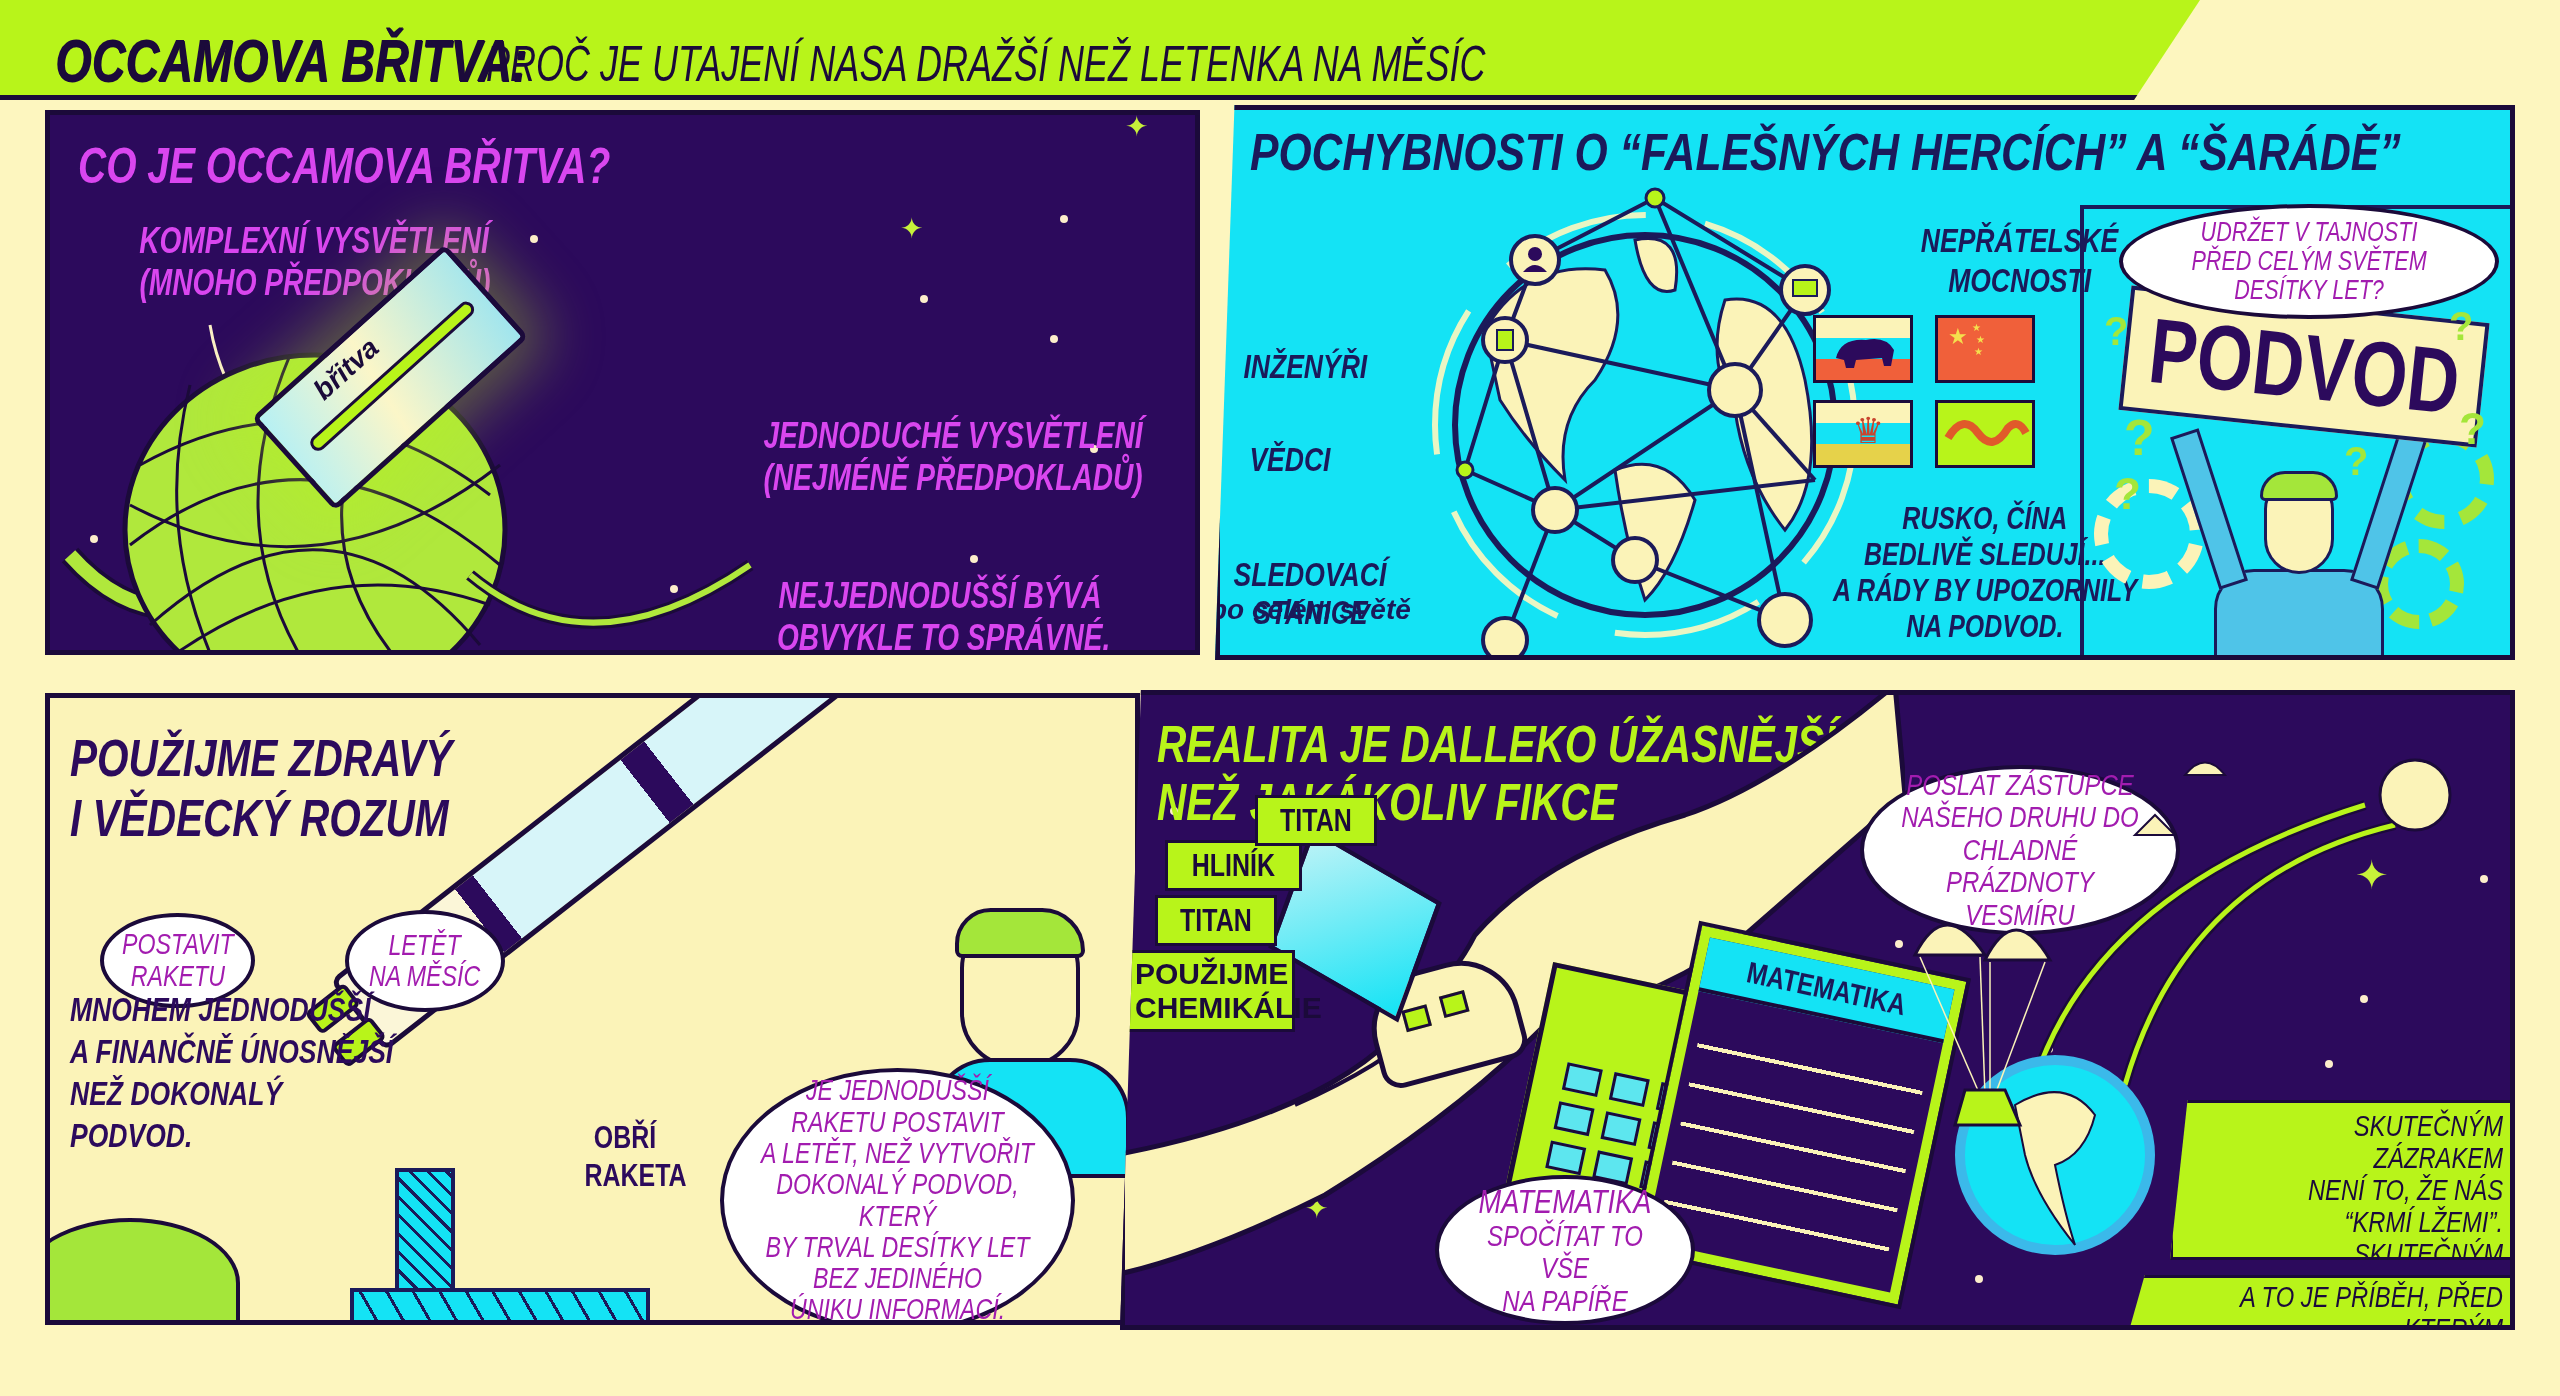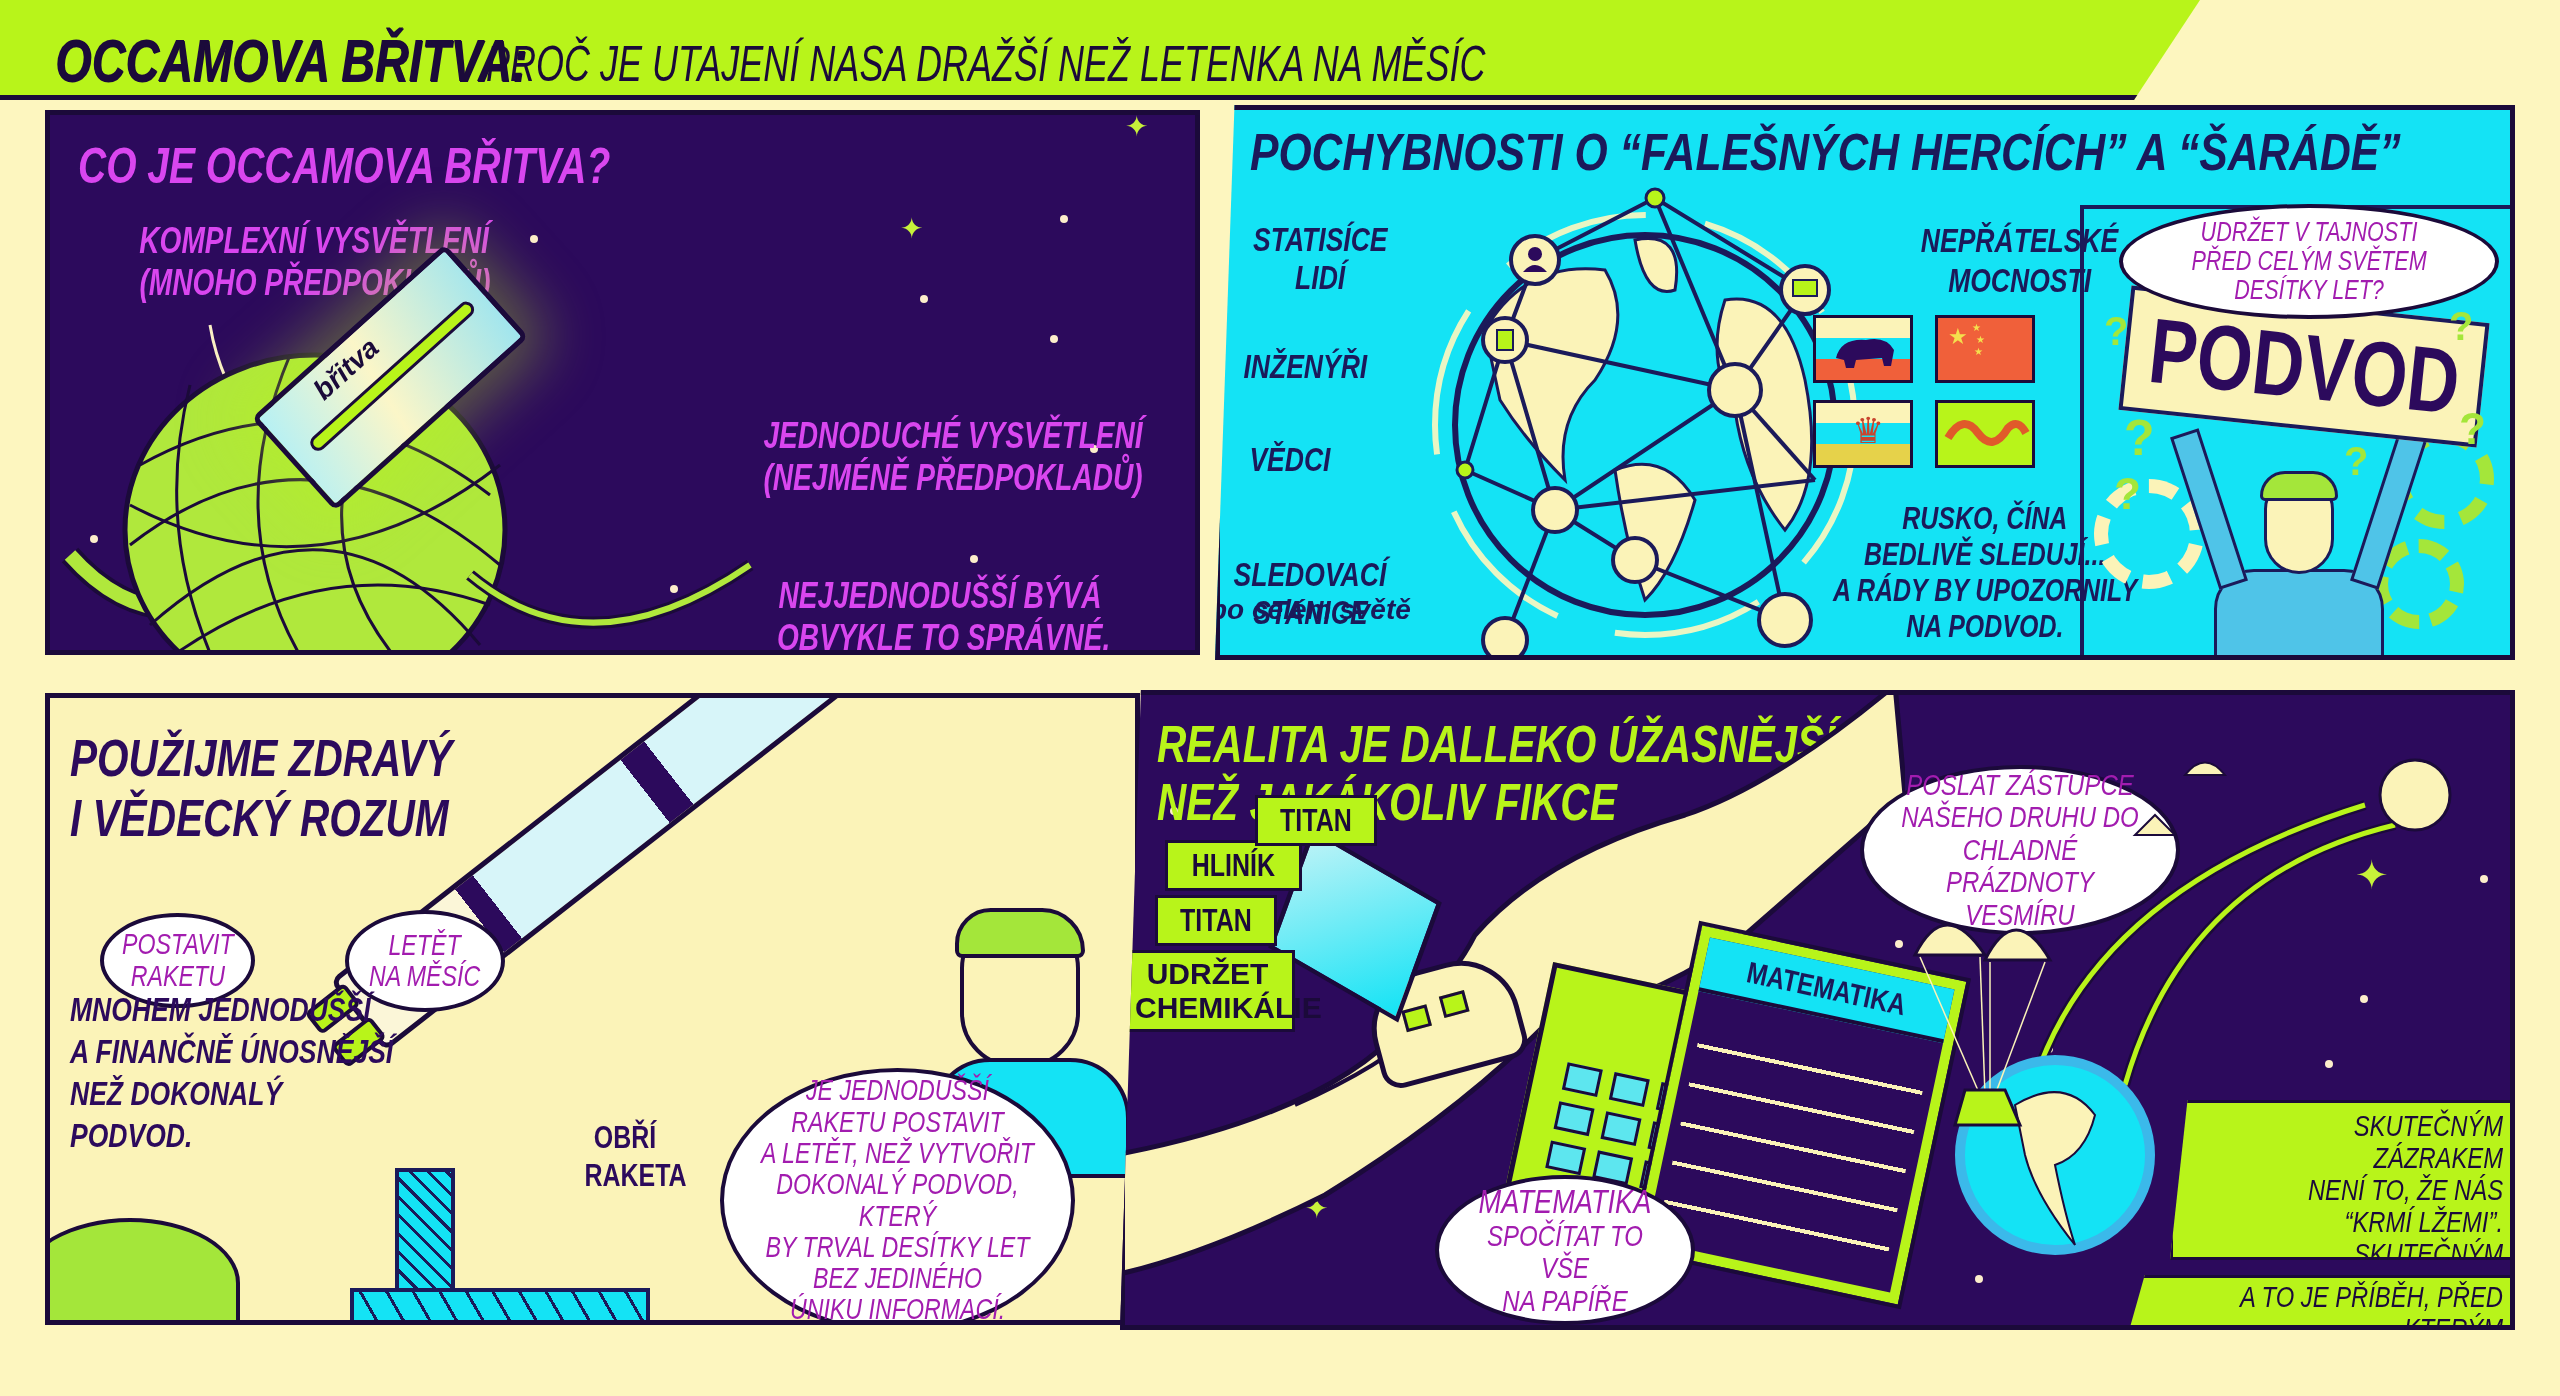--- a/index.html
+++ b/index.html
@@ -118,24 +118,20 @@
     <div class="squeeze">NEJJEDNODUŠŠÍ BÝVÁ</div><br>
     <div class="squeeze" style="margin-top:-42px">OBVYKLE TO SPRÁVNÉ.</div>
   </div>
 </div>
 
 <div class="panel" id="panel-actors">
   <div class="heading navy-text" style="left:30px;top:12px;font-size:52px;">
     <span class="squeeze" style="transform-origin:left center;transform:scaleX(0.82)">POCHYBNOSTI O “FALEŠNÝCH HERCÍCH” A “ŠARÁDĚ”</span>
   </div>
 
-  <div class="abs navy-text" style="left:0px;top:110px;width:200px;font-size:34px;line-height:38px;">
-    <div class="squeeze">STATISÍCE</div><br>
-    <div class="squeeze" style="margin-top:-38px">LIDÍ</div>
-  </div>
   <div class="abs navy-text" style="left:-15px;top:237px;width:200px;font-size:34px;">
     <span class="squeeze">INŽENÝŘI</span>
   </div>
   <div class="abs navy-text" style="left:-30px;top:330px;width:200px;font-size:34px;">
     <span class="squeeze">VĚDCI</span>
   </div>
   <div class="abs navy-text" style="left:-10px;top:414px;width:200px;font-size:34px;line-height:38px;margin-top:31px;">
     <div class="squeeze">SLEDOVACÍ</div><br>
     <div class="squeeze" style="margin-top:-38px">STANICE</div><br>
     <div style="margin-top:-40px;font-size:28px;font-weight:700">po celém světě</div>
@@ -330,21 +326,21 @@
   <div class="abs" style="left:245px;top:270px;width:150px;height:110px;background:#fbf3b8;border:5px solid #1b0a3a;border-radius:60px 60px 20px 20px;transform:rotate(-15deg);">
     <div class="abs" style="left:30px;top:30px;width:26px;height:22px;background:#b8f41a;border:3px solid #1b0a3a"></div>
     <div class="abs" style="left:70px;top:26px;width:26px;height:22px;background:#b8f41a;border:3px solid #1b0a3a"></div>
   </div>
 
   <div class="abs" style="left:165px;top:170px;width:130px;height:120px;background:linear-gradient(135deg,#bff3f7,#14e3f5);border:4px solid #1b0a3a;transform:skew(-20deg,30deg);"></div>
 
   <div class="tag" style="left:40px;top:145px;font-size:32px;"><span class="squeeze">HLINÍK</span></div>
   <div class="tag" style="left:130px;top:100px;font-size:32px;"><span class="squeeze">TITAN</span></div>
   <div class="tag" style="left:30px;top:200px;font-size:32px;"><span class="squeeze">TITAN</span></div>
-  <div class="tag" style="left:-5px;top:255px;width:175px;font-size:30px;white-space:normal;text-align:center;line-height:34px;"><span>UDRŽET CHEMIKÁLIE</span></div>
+  <div class="tag" style="left:-5px;top:255px;width:175px;font-size:30px;white-space:normal;text-align:center;line-height:34px;"><span>POUŽIJME CHEMIKÁLIE</span></div>
 
   <div class="abs" style="left:400px;top:285px;width:200px;height:250px;background:#b8f41a;border:5px solid #1b0a3a;transform:rotate(12deg);">
     <div style="display:grid;grid-template-columns:repeat(3,36px);gap:12px;padding:90px 20px 0 30px;">
       <span style="height:28px;background:#5de6ef;border:3px solid #1b0a3a"></span>
         <span style="height:28px;background:#5de6ef;border:3px solid #1b0a3a"></span>
         <span style="height:28px;background:#5de6ef;border:3px solid #1b0a3a"></span>
       <span style="height:28px;background:#5de6ef;border:3px solid #1b0a3a"></span>
         <span style="height:28px;background:#5de6ef;border:3px solid #1b0a3a"></span>
         <span style="height:28px;background:#5de6ef;border:3px solid #1b0a3a"></span>
       <span style="height:28px;background:#5de6ef;border:3px solid #1b0a3a"></span>

